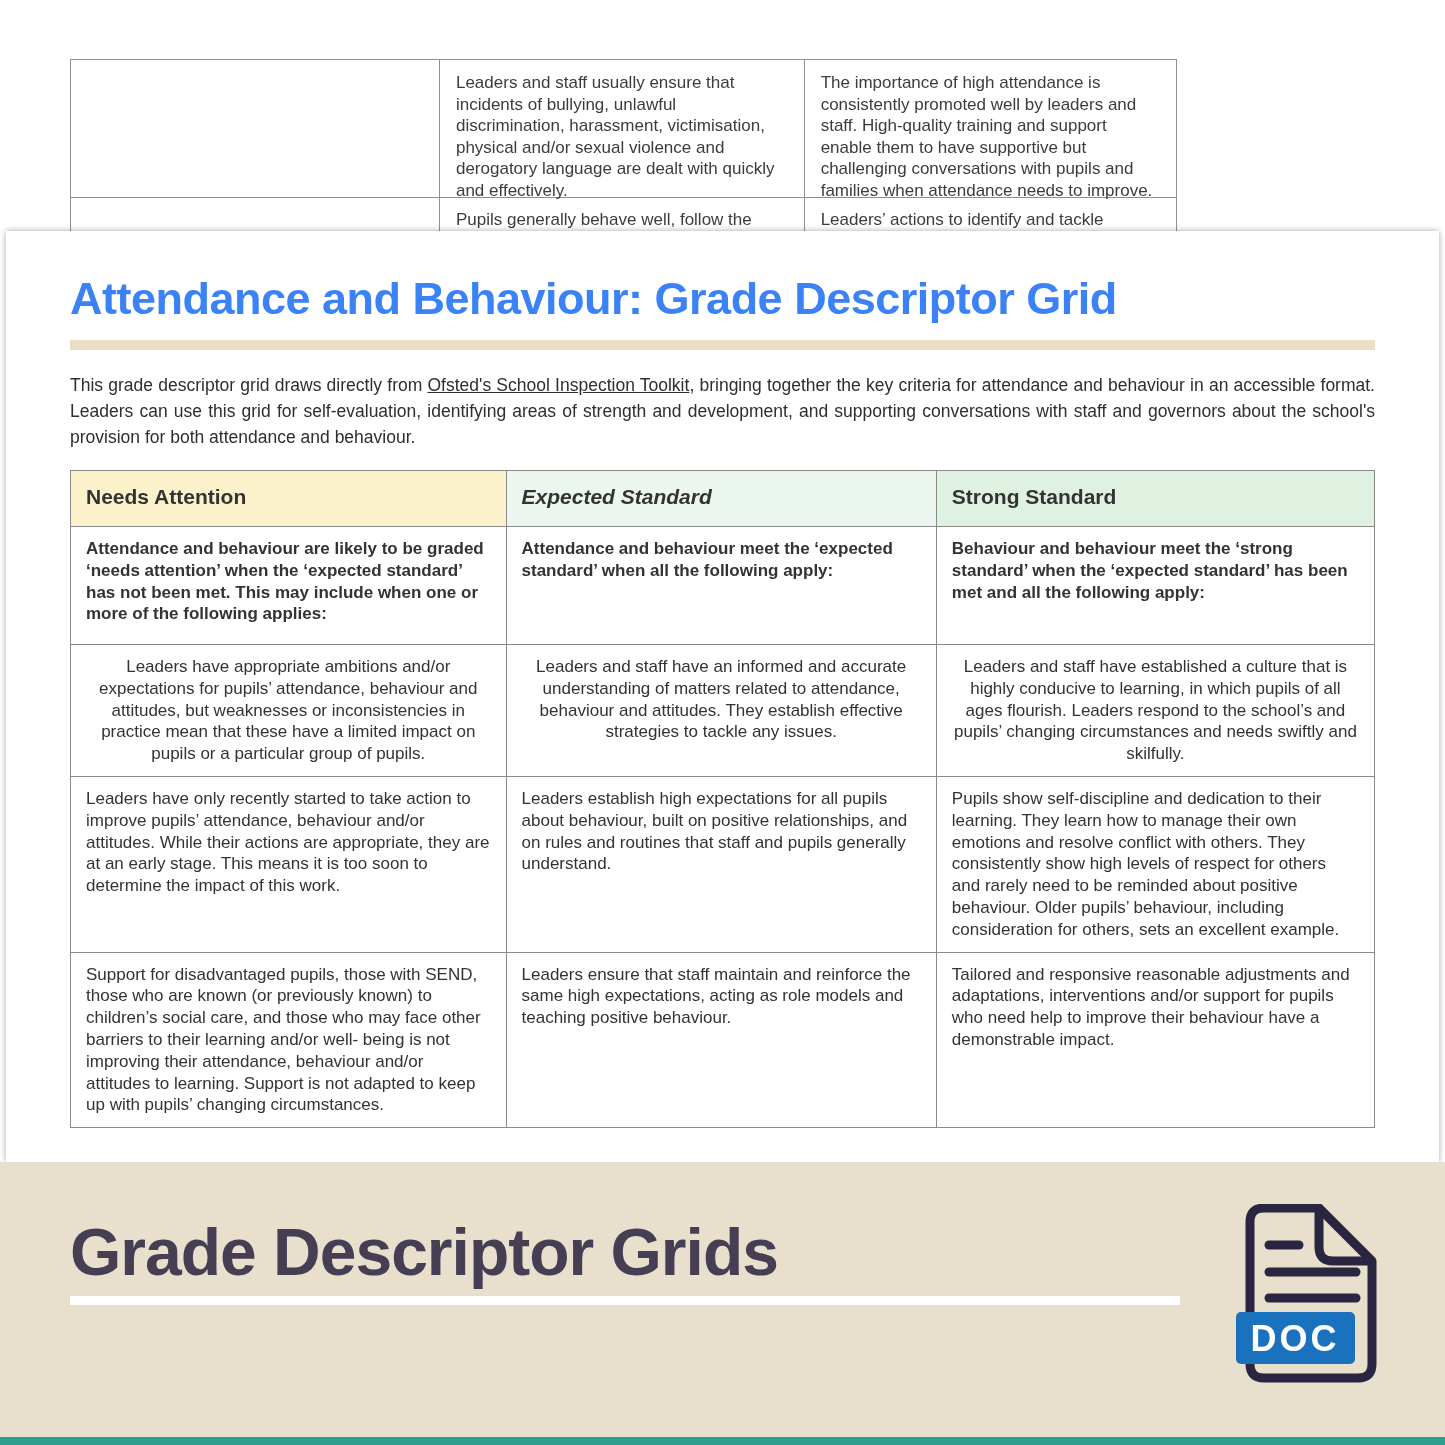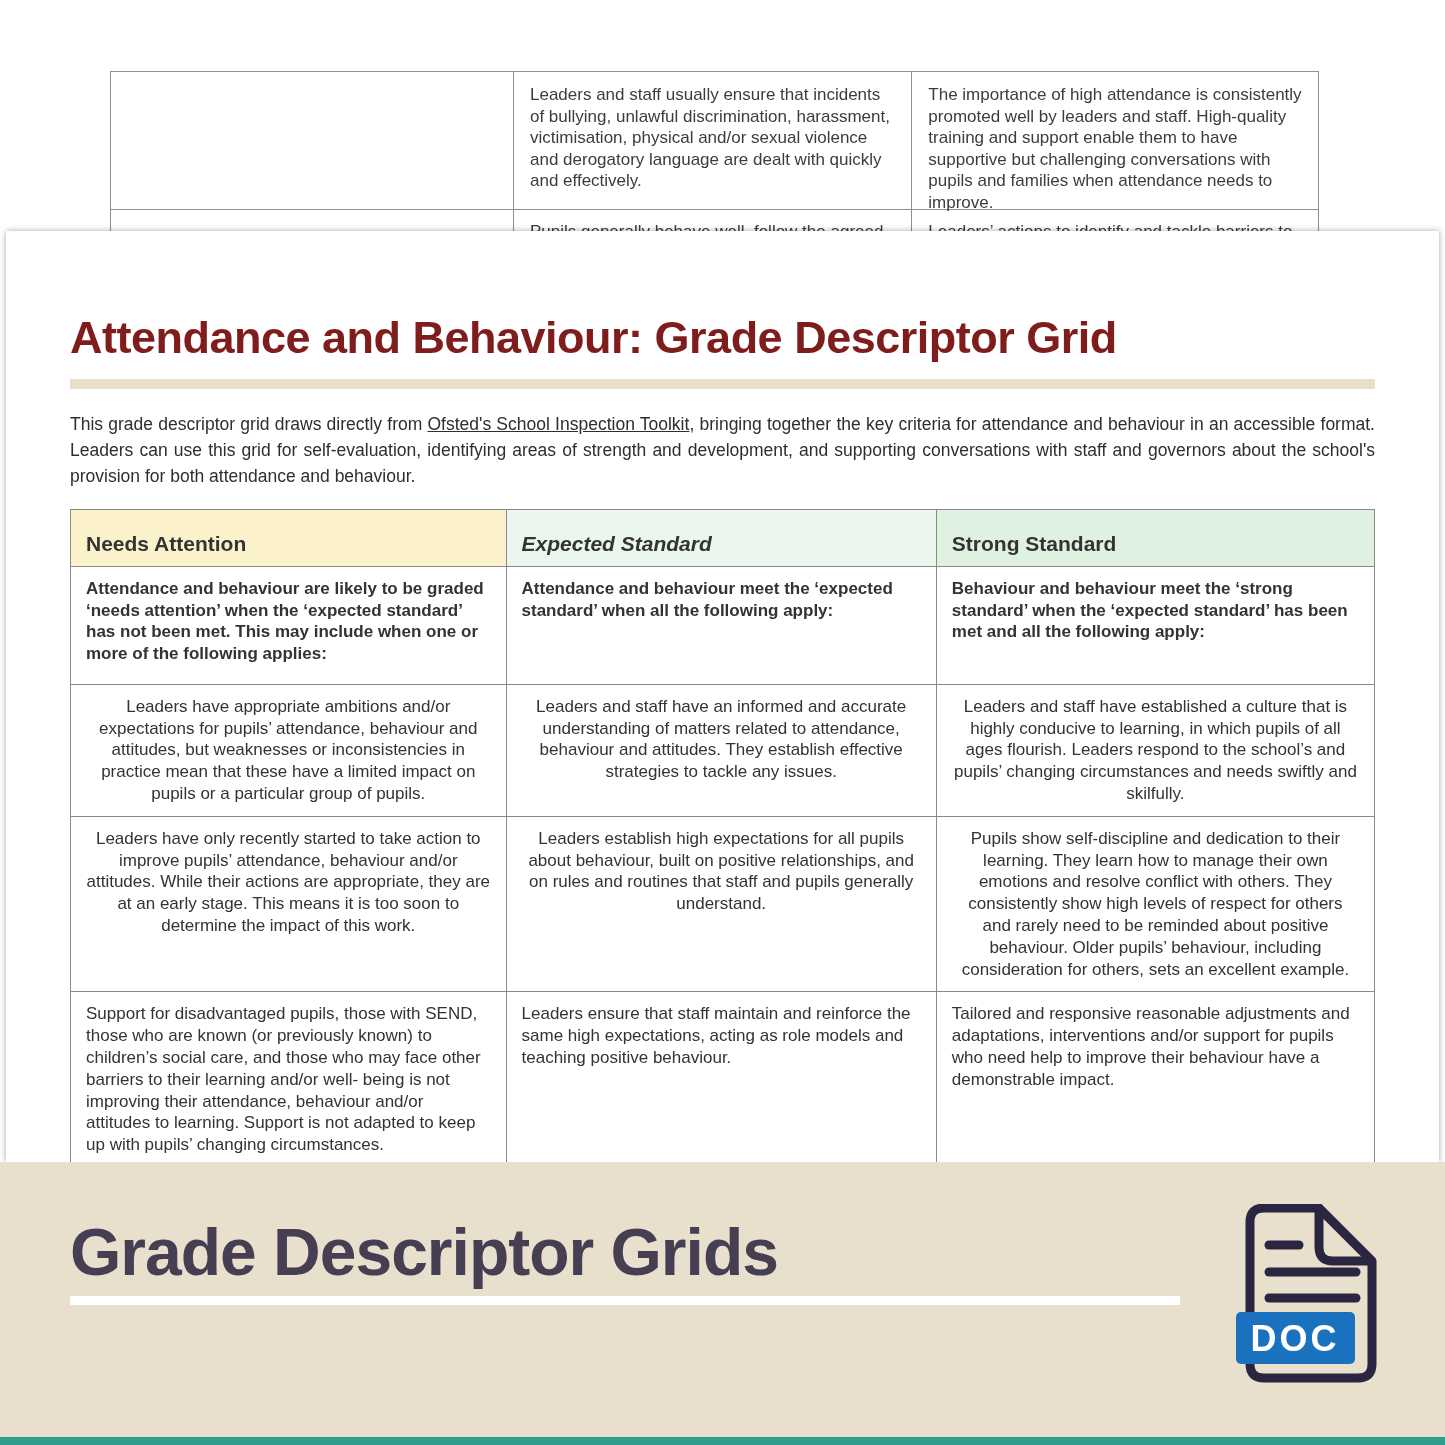--- a/index.html
+++ b/index.html
@@ -4,61 +4,61 @@
 <style>
   html,body { margin:0; padding:0; }
   body {
     width:1445px; height:1445px; position:relative; overflow:hidden;
     background:#ffffff;
     font-family:"Liberation Sans", sans-serif;
   }
 
   
   .top-page { position:absolute; top:0; left:0; width:1445px; height:231px; background:#fff; overflow:hidden; }
-  .top-table { position:absolute; left:70px; top:71px; width:1209px; display:flex;margin-left:40px; }
+  .top-table { position:absolute; left:70px; top:59px; width:1107px; display:flex; }
   .top-col { box-sizing:border-box; border:1px solid #8f8f8f; background:#fff; }
   .top-col + .top-col { margin-left:-1px; }
   .top-col.c1 { width:436px; }
   .top-col.c2 { width:431px; }
   .top-col.c3 { width:440px; }
   .tcell1 { box-sizing:border-box; height:138px; padding:12px 16px 0 16px; border-bottom:1px solid #8f8f8f; }
   .tcell2 { padding:11px 16px 0 16px; }
   .top-col, .tcell1, .tcell2 { font-size:17px; line-height:21.5px; color:#3c3c3c; }
 
   
   .main-card {
     position:absolute; top:231px; left:6px; width:1433px; height:931px;
     background:#fff; box-sizing:border-box; padding:0 64px;
     box-shadow:0 0 6px rgba(0,0,0,0.35);
   }
   .page-title {
-    margin:81px 0 0 0; font-size:45px; font-weight:bold; letter-spacing:-0.5px;
-    color:#7f1d1d;
+    margin:42px 0 0 0; font-size:45px; font-weight:bold; letter-spacing:-0.5px;
+    color:#3b82f6;
   }
   .title-underline { height:10px; background:#ebdec6; margin-top:15px; }
   .intro {
     margin:22px 0 0 0; font-size:17.5px; line-height:26px; color:#2e2e2e;
     text-align:justify;
   }
   .intro .link { text-decoration:underline; cursor:pointer; }
 
   .grid-table { width:100%; border-collapse:collapse; margin-top:20px; table-layout:fixed; }
   .grid-table th, .grid-table td {
     border:1px solid #8a8a8a; vertical-align:top; text-align:left;
     padding:11px 15px; font-size:17px; line-height:21.8px; color:#333;
     box-sizing:border-box; word-wrap:break-word;
   }
-  .grid-table th { font-size:21px; padding-top:23px; height:56px; font-weight:bold; }
+  .grid-table th { font-size:21px; padding-top:15px; height:56px; font-weight:bold; }
   .h-needs    { background:#fbf2cc; color:#e0731d; }
   .h-expected { background:#ebf6ee; color:#2fa33c;font-style:italic; }
   .h-strong   { background:#dff2e2; color:#156229; }
   .row-bold td { font-weight:bold; }
   .r1 td { height:118px; }
   .r2 td { height:125px;text-align:center; }
-  .r3 td { height:165px;text-align:center; }
+  .r3 td { height:165px; }
   .r4 td { height:175px; }
 
   
   .footer { position:absolute; left:0; top:1162px; width:1445px; height:275px; background:#e9dfcd; }
   .footer-title {
     position:absolute; left:70px; top:52px; font-size:66px; font-weight:bold;
     letter-spacing:-1px; color:#463f54; white-space:nowrap;
   }
   .footer-divider { position:absolute; left:70px; top:134px; width:1110px; height:9px; background:#ffffff; }
   .footer-subtitle {

